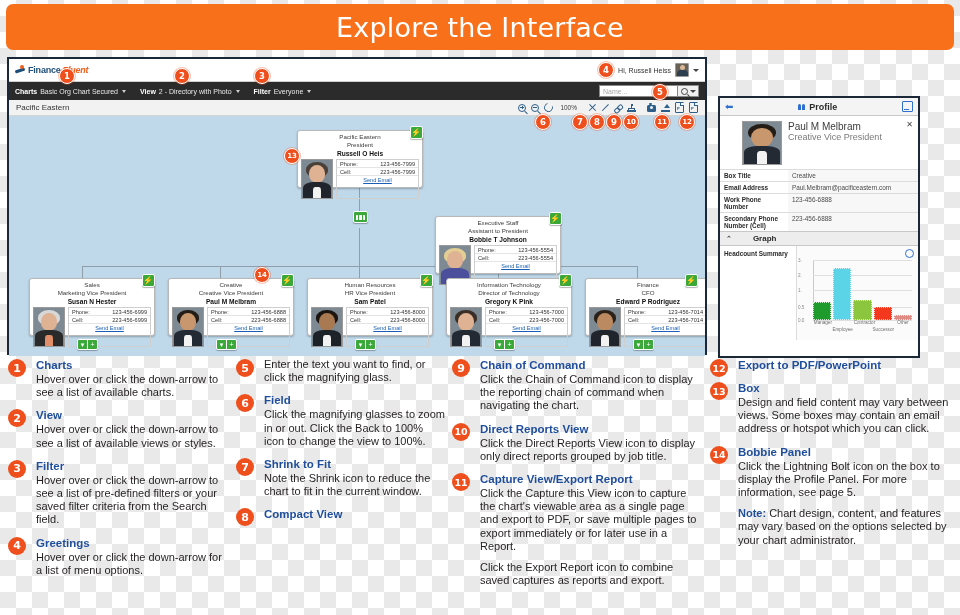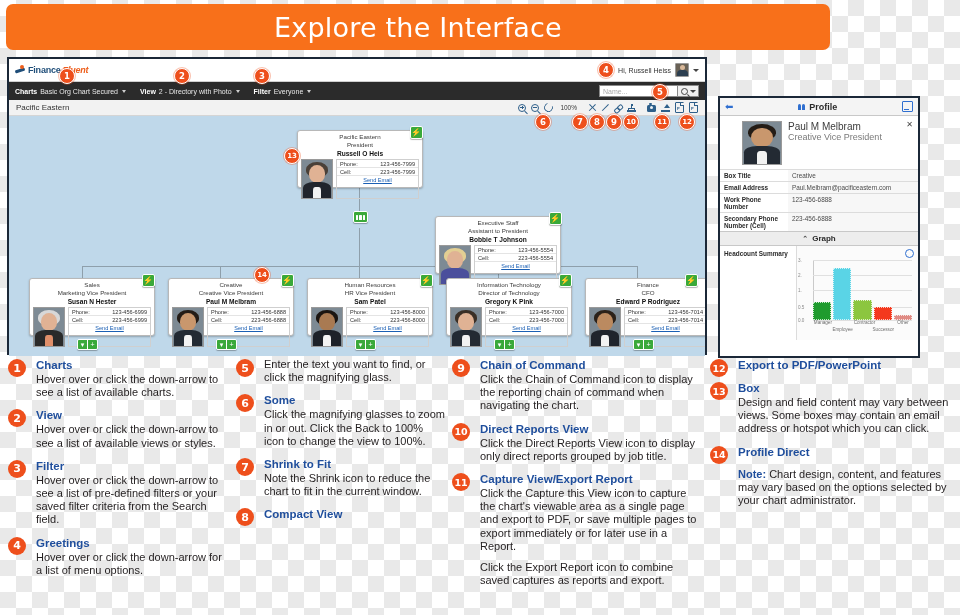--- a/index.html
+++ b/index.html
@@ -14,21 +14,21 @@
     position:absolute;inset:0;
     background-image:
       linear-gradient(45deg,#e9e9e9 25%,transparent 25%,transparent 75%,#e9e9e9 75%),
       linear-gradient(45deg,#e9e9e9 25%,transparent 25%,transparent 75%,#e9e9e9 75%);
     background-size:32px 32px;
     background-position:0 0,16px 16px;
     background-color:#ffffff;
   }
   
   .banner{
-    position:absolute;left:6px;top:4px;width:824px;height:46px;
+    position:absolute;left:6px;top:4px;width:948px;height:46px;
     background:#f8701a;border-radius:7px;
     display:flex;align-items:center;justify-content:center;
   }
   .banner-title{
     color:#ffffff;font-size:27px;font-weight:400;letter-spacing:.2px;
     font-family:"DejaVu Sans", sans-serif;
   }
 
   
   .app{
@@ -210,22 +210,22 @@
   .pmin:after{content:"";position:absolute;left:1px;bottom:1px;width:5px;height:1.3px;background:#2f6fd0;}
   .phero{display:flex;gap:6px;padding:5px 6px 4px 22px;background:#ffffff;position:relative;}
   .phero-photo{width:38px;height:42px;border:1px solid #9a9a9a;background:#7d8a94;position:relative;overflow:hidden;flex:none;}
   .phero-name{font-size:10px;color:#3d3d3d;line-height:11px;}
   .phero-role{font-size:9px;color:#7a7a7a;line-height:10px;}
   .pclose{position:absolute;right:5px;top:4px;font-size:8px;color:#444;}
   .prow{display:flex;border-top:1px solid #dcdcdc;font-size:6.4px;min-height:11px;}
   .prow .k{width:68px;flex:none;padding:2px 4px;font-weight:700;color:#2b2b2b;box-sizing:border-box;}
   .prow .v{flex:1;padding:2px 4px;color:#4a4a4a;background:#f7f7f7;box-sizing:border-box;word-break:break-all;}
   .pgraph-hd{
-    display:flex;align-items:center;gap:4px;padding:2px 6px;background:#ededed;
-    border-top:1px solid #c8c8c8;border-bottom:1px solid #c8c8c8;font-size:8px;font-weight:700;color:#2b2b2b;justify-content:center;
+    display:flex;align-items:center;gap:21px;padding:2px 6px;background:#ededed;
+    border-top:1px solid #c8c8c8;border-bottom:1px solid #c8c8c8;font-size:8px;font-weight:700;color:#2b2b2b;
   }
   .pg-chev{color:#444;font-size:7px;}
   .pgraph-body{display:flex;height:94px;}
   .pg-label{width:68px;flex:none;padding:4px;font-size:6.4px;font-weight:700;color:#2b2b2b;}
   .pg-chart{flex:1;background:#fbfbfb;border-left:1px solid #dcdcdc;position:relative;padding:4px 4px 0 4px;box-sizing:border-box;}
   .pg-zoom{position:absolute;right:4px;top:3px;width:7px;height:7px;border:1.3px solid #2f6fd0;border-radius:50%;}
   .pg-plot{position:absolute;left:16px;right:6px;top:14px;bottom:20px;}
   .pg-grid{position:absolute;left:0;right:0;height:1px;background:#e0e0e0;}
   .pg-ytick{position:absolute;left:-15px;font-size:4.6px;color:#8a8a8a;transform:translateY(-50%);}
   .pg-bars{position:absolute;inset:0;display:flex;align-items:flex-end;justify-content:space-between;gap:2px;}
@@ -736,21 +736,21 @@
     </div>
   </div>
 
   <div class="lcol c2">
     <div class="litem">
       <span class="lbadge">5</span>
       <div class="lbody">Enter the text you want to find, or click the magnifying glass.</div>
     </div>
     <div class="litem">
       <span class="lbadge">6</span>
-      <div class="lhead">Some</div>
+      <div class="lhead">Field</div>
       <div class="lbody">Click the magnifying glasses to zoom in or out. Click the Back to 100% icon to change the view to 100%.</div>
     </div>
     <div class="litem">
       <span class="lbadge">7</span>
       <div class="lhead">Shrink to Fit</div>
       <div class="lbody">Note the Shrink icon to reduce the chart to fit in the current window.</div>
     </div>
     <div class="litem">
       <span class="lbadge">8</span>
       <div class="lhead">Compact View</div>
@@ -782,18 +782,19 @@
       <span class="lbadge wide">12</span>
       <div class="lhead">Export to PDF/PowerPoint</div>
     </div>
     <div class="litem">
       <span class="lbadge wide">13</span>
       <div class="lhead">Box</div>
       <div class="lbody">Design and field content may vary between views. Some boxes may contain an email address or hotspot which you can click.</div>
     </div>
     <div class="litem">
       <span class="lbadge wide">14</span>
-      <div class="lhead">Profile Direct</div>
+      <div class="lhead">Bobbie Panel</div>
+      <div class="lbody">Click the Lightning Bolt icon on the box to display the Profile Panel. For more information, see page 5.</div>
       <div class="lgap"></div>
       <div class="lbody"><span class="note-k">Note:</span><span> Chart design, content, and features may vary based on the options selected by your chart administrator.</span></div>
     </div>
   </div>
 </div>
 
 </body></html>

